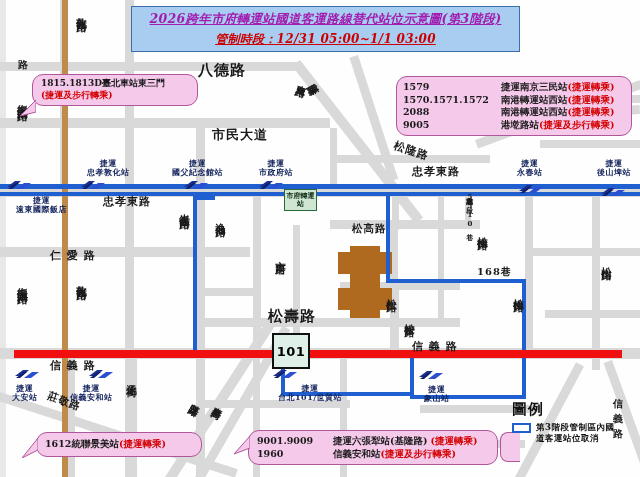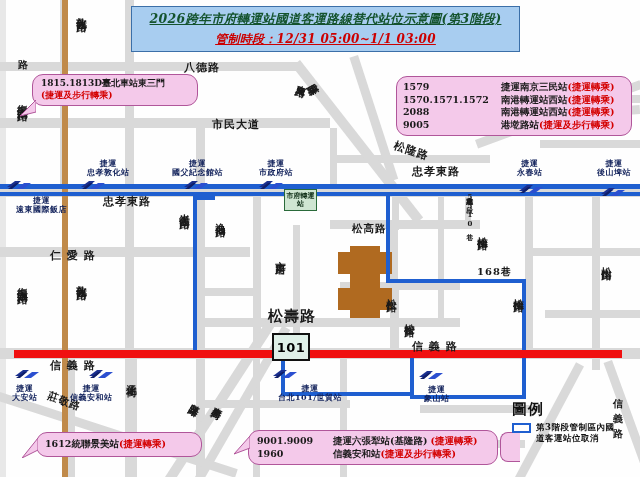--- a/index.html
+++ b/index.html
@@ -98,21 +98,21 @@
   
   .title-banner {
     position:absolute;
     left:131px; top:6px; width:389px; height:46px;
     background:#a8cdf0;
     border:1px solid #3b6fa8;
     text-align:center;
     padding-top:4px;
   }
   .title-main {
-    color:#14532d;
+    color:#a21caf;
     font-family:"DejaVu Serif","Liberation Serif",serif;
     font-style:italic; font-weight:700;
     font-size:12.5px;
     text-decoration:underline;
     letter-spacing:0.3px;
     white-space:nowrap;
   }
   .title-sub {
     margin-top:3px;
     color:#cc0000;
@@ -238,22 +238,22 @@
 
   <div class="route" style="left:386px;top:192px;width:4px;height:90px;"></div>
   <div class="route" style="left:386px;top:279px;width:140px;height:4px;"></div>
   <div class="route" style="left:522px;top:279px;width:4px;height:120px;"></div>
   <div class="route" style="left:410px;top:395px;width:116px;height:4px;"></div>
   <div class="route" style="left:281px;top:392px;width:130px;height:4px;"></div>
   <div class="route" style="left:410px;top:358px;width:4px;height:38px;"></div>
 
   <div class="route-red" style="left:14px;top:350px;width:608px;height:8px;"></div>
 
-  <div class="lbl" style="left:184px;top:63px;font-size:11px;font-family:Liberation Mono, monospace;">八德路</div>
-  <div class="lbl" style="left:212px;top:119px;font-size:11px;">市民大道</div>
+  <div class="lbl" style="left:198px;top:63px;font-size:15px;">八德路</div>
+  <div class="lbl" style="left:212px;top:128px;font-size:13px;">市民大道</div>
   <div class="lbl" style="left:103px;top:196px;font-size:11px;">忠孝東路</div>
   <div class="lbl" style="left:412px;top:166px;font-size:11px;">忠孝東路</div>
   <div class="lbl" style="left:38px;top:250px;font-size:11px;margin-left:12px;">仁  愛  路</div>
   <div class="lbl" style="left:50px;top:360px;font-size:11px;">信  義  路</div>
   <div class="lbl" style="left:412px;top:341px;font-size:11px;">信  義  路</div>
   <div class="lbl" style="left:268px;top:309px;font-size:15px;">松壽路</div>
   <div class="lbl" style="left:352px;top:223px;font-size:10.5px;">松高路</div>
   <div class="lbl" style="left:477px;top:267px;font-size:10px;">168巷</div>
 
   <div class="lbl vert" style="left:16px;top:95px;font-size:11px;">復興南路</div>
@@ -366,21 +366,21 @@
   </div>
   <div class="sta" style="left:278px;top:384px;">
     <div>捷運</div>
     <div>台北101/世貿站</div>
   </div>
   <div class="sta" style="left:424px;top:385px;">
     <div>捷運</div>
     <div>象山站</div>
   </div>
 
-  <div class="box101" style="left:272px;top:333px;width:38px;height:28px;">101</div>
+  <div class="box101" style="left:272px;top:333px;width:38px;height:36px;">101</div>
 
   <div class="boxfu" style="left:284px;top:189px;width:33px;height:22px;">
     <span>市府轉運站</span>
   </div>
 
   <div class="title-banner">
     <div class="title-main">2026跨年市府轉運站國道客運路線替代站位示意圖(第3階段)</div>
     <div class="title-sub">管制時段：12/31 05:00~1/1 03:00</div>
   </div>
 

